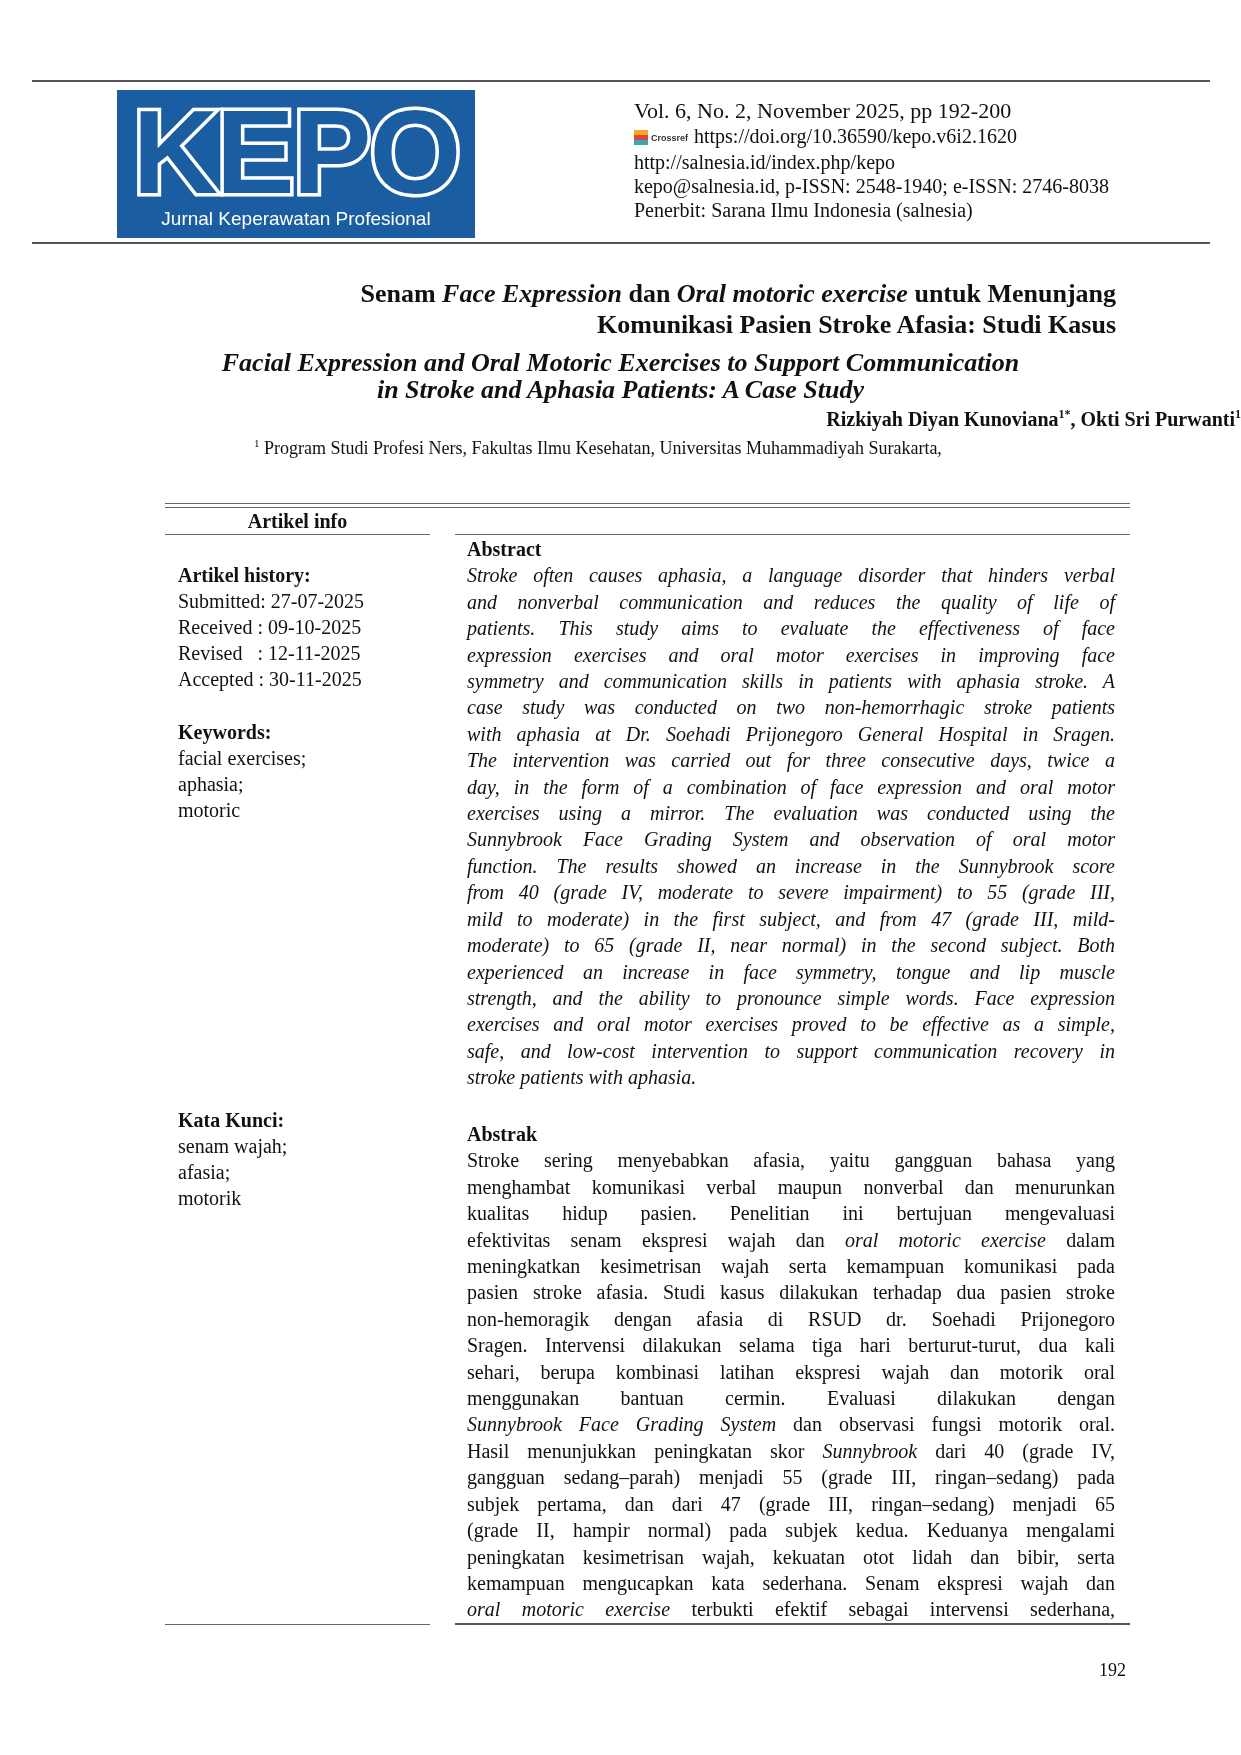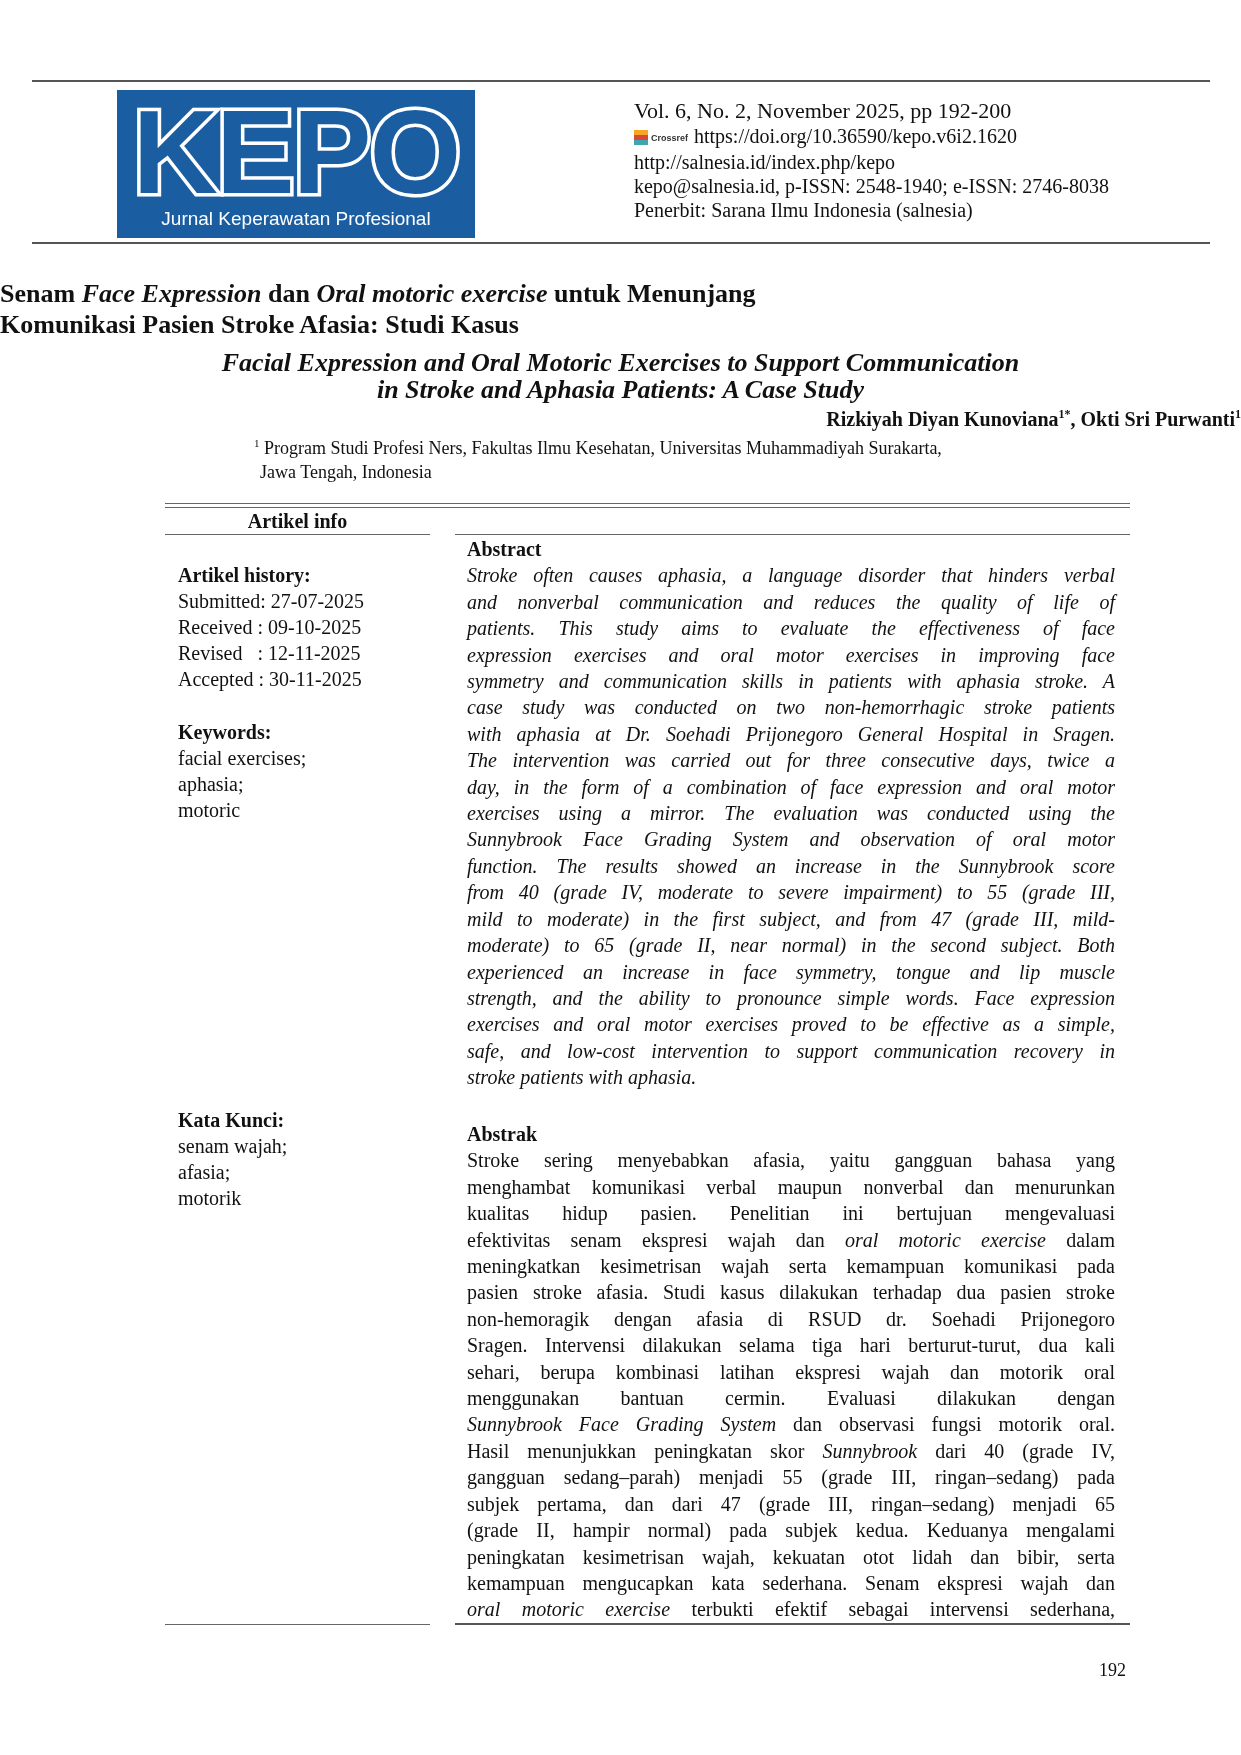--- a/index.html
+++ b/index.html
@@ -39,21 +39,21 @@
     vertical-align: middle;
   }
   .crossref-mark { width: 14px; height: 16px; position: relative; }
   .crossref-mark span { position: absolute; left: 0; width: 14px; height: 5px; }
   .crossref-word {
     font-family: "Liberation Sans", sans-serif; font-size: 9px; color: #333; font-weight: bold;
   }
 
   
   .title {
-    left: 0; width: 1116px; top: 278px; text-align: left;
+    left: 0; width: 1116px; top: 278px; text-align: right;
     font-weight: bold; font-size: 26px; line-height: 31px;
   }
   .subtitle {
     left: 0; width: 1241px; top: 349px; text-align: center;
     font-weight: bold; font-style: italic; font-size: 26px; line-height: 27px;
   }
   .authors {
     left: 0; width: 1241px; top: 402px; text-align: right;
     font-weight: bold; font-size: 20px; line-height: 24px;
   }
@@ -118,21 +118,20 @@
   <div>Facial Expression and Oral Motoric Exercises to Support Communication</div>
   <div>in Stroke and Aphasia Patients: A Case Study</div>
 </div>
 
 <div class="abs authors">
   <span>Rizkiyah Diyan Kunoviana</span><sup>1*</sup><span>, </span><span>Okti Sri Purwanti</span><sup>1</sup>
 </div>
 
 <div class="abs affil">
   <div><sup>1</sup> <span>Program Studi Profesi Ners, Fakultas Ilmu Kesehatan, Universitas Muhammadiyah Surakarta,</span></div>
-  <div style="padding-left:6px;">Jawa Tengah, Indonesia</div>
 </div>
 
 <div class="rule-thin" style="left:165px; width:965px; top:503px;"></div>
 <div class="rule-thin" style="left:165px; width:965px; top:507px;"></div>
 
 <div class="abs info-head">Artikel info</div>
 
 <div class="rule-thin" style="left:165px; width:265px; top:534px;"></div>
 <div class="rule-thin" style="left:455px; width:675px; top:534px;"></div>
 

